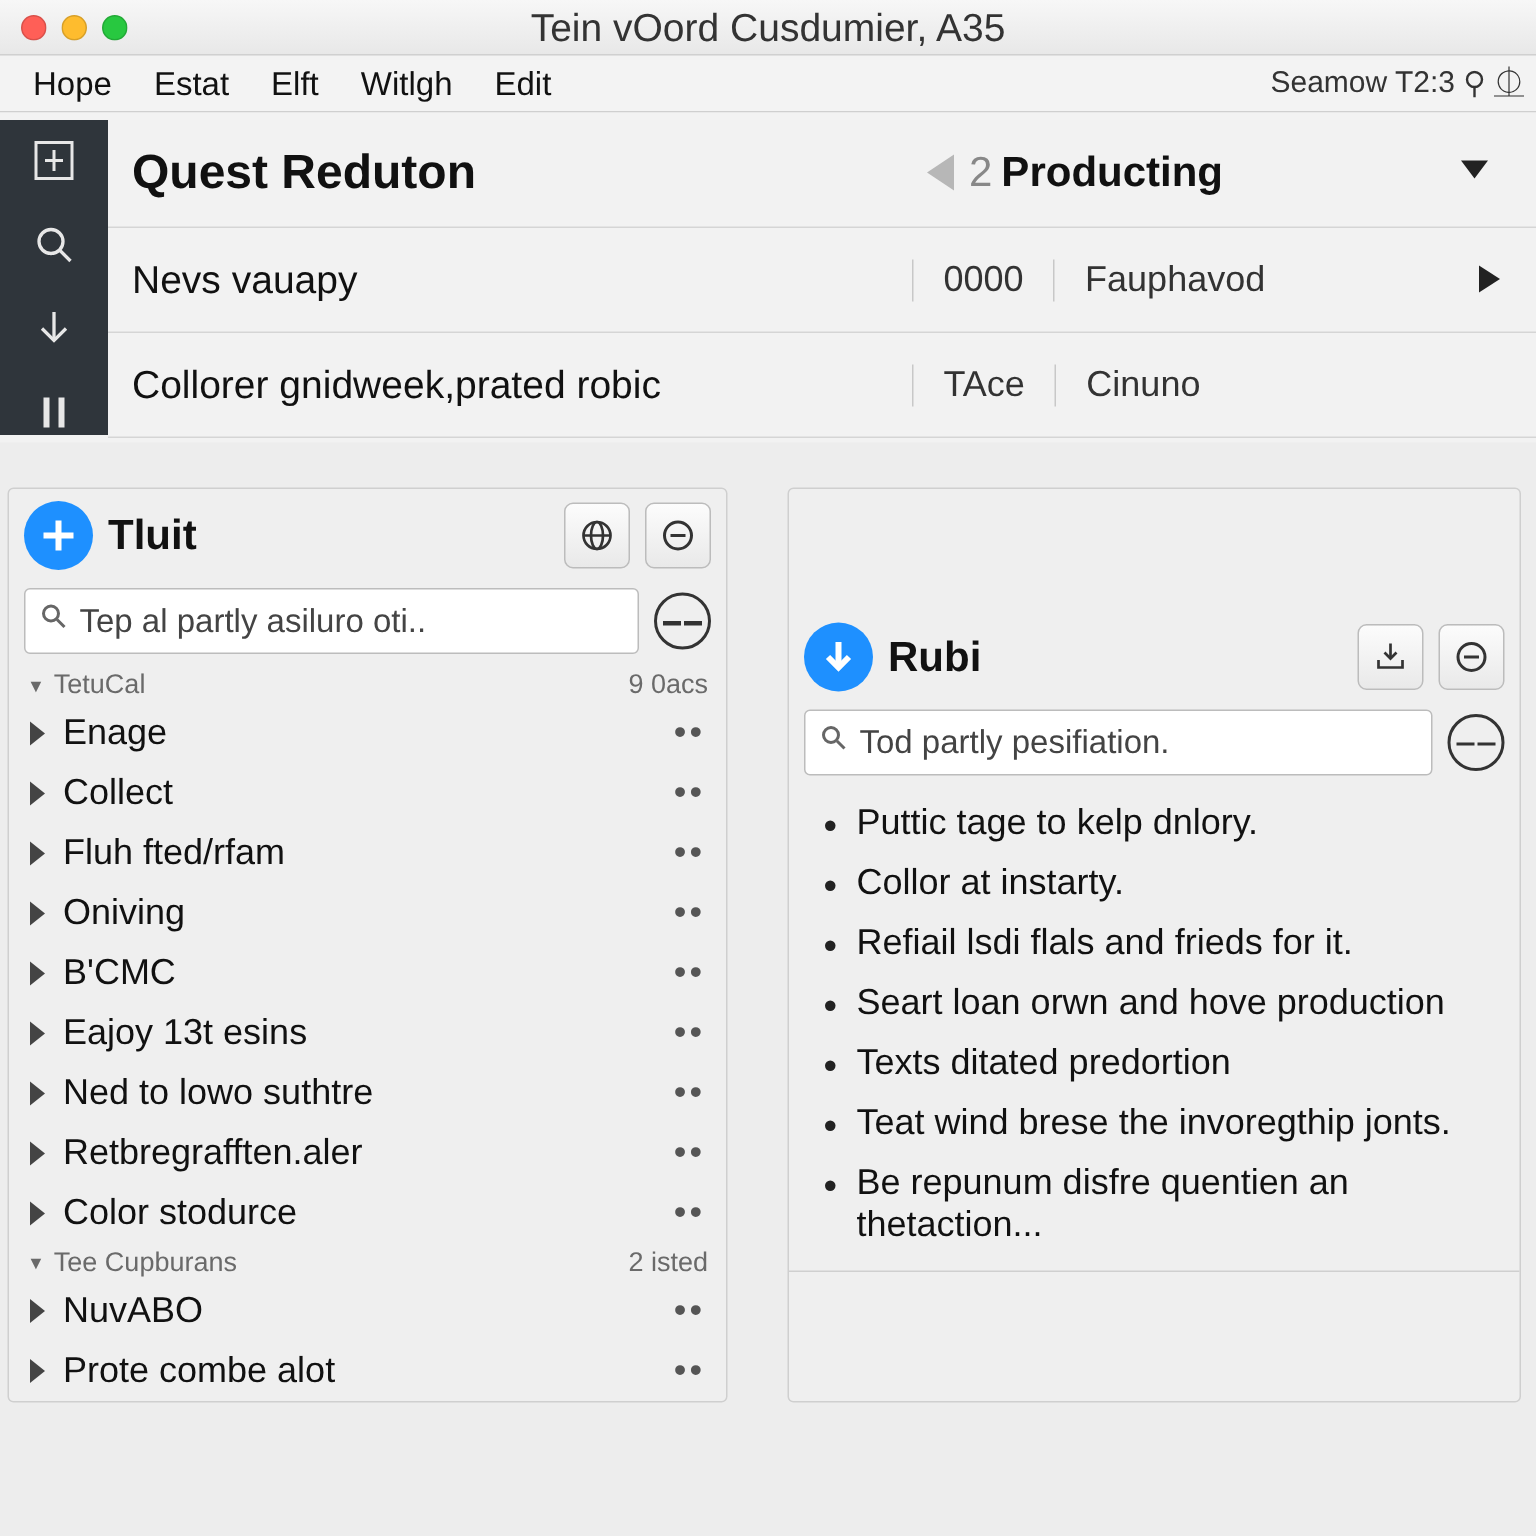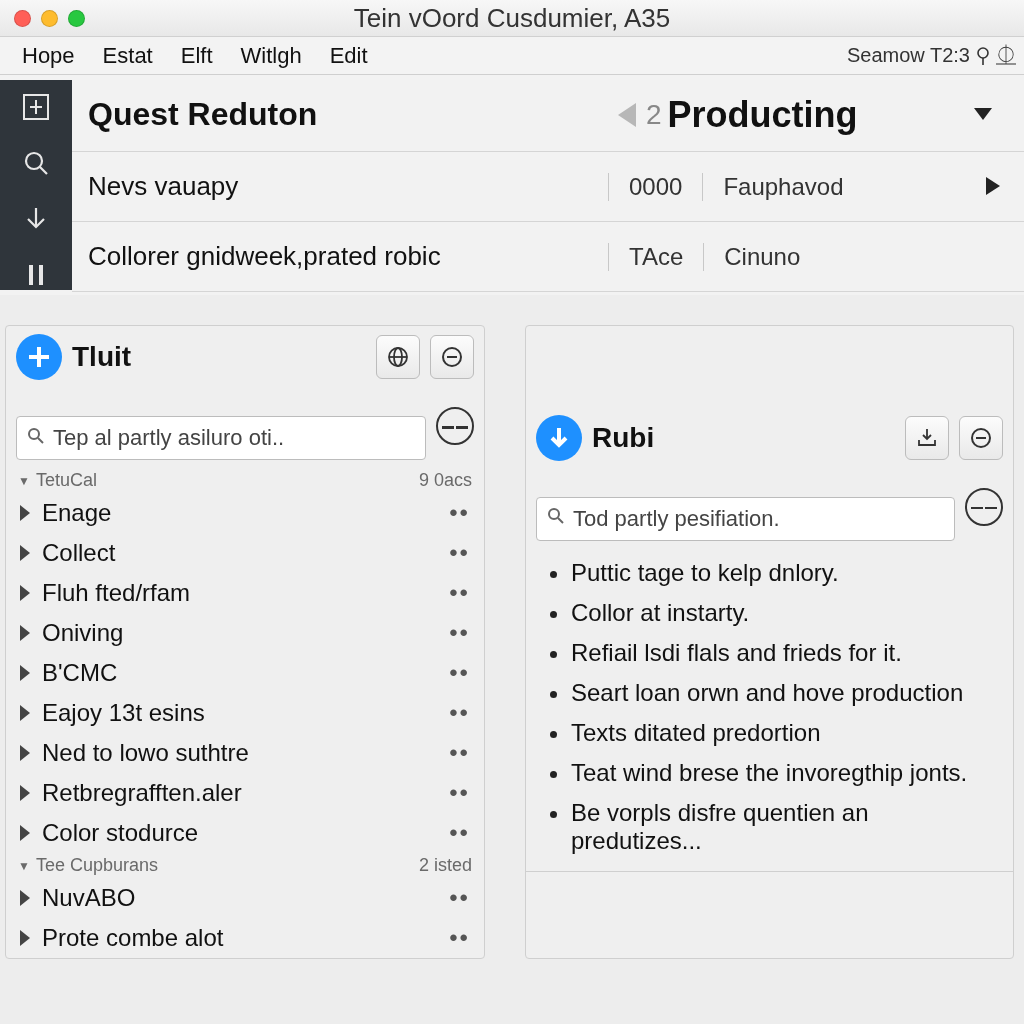--- a/index.html
+++ b/index.html
@@ -88,21 +88,21 @@
     border-bottom: 1px solid #d5d5d5;
     padding: 6px 16px;
   }
   .row.header { height: 74px; }
   .row .title { font-size: 32px; font-weight: 700; flex: 0 0 520px;}
   .row .tri {
     width:0;height:0;border-top:12px solid transparent;border-bottom:12px solid transparent;
     border-right:18px solid #b7b7b7; margin: 0 10px;
   }
   .row .count { font-size:28px; color:#888; margin-right:6px;}
-  .row .seltext { font-size:36px; font-weight:600;}
+  .row .seltext { font-size:28px; font-weight:600;}
   .row .chev { margin-left:auto; margin-right:16px; }
   .row .chev::before{
     content:""; display:inline-block; width:0;height:0;
     border-left:9px solid transparent;border-right:9px solid transparent;border-top:12px solid #222;
   }
 
   .row2 { height: 70px; font-size:26px;}
   .row2 .c1 { flex: 0 0 520px;}
   .row2 .cell { border-left:1px solid #c8c8c8; padding:0 20px; color:#333; font-size:24px;}
   .row2 .arrow-right { margin-left:auto; margin-right:8px;}
@@ -147,21 +147,21 @@
     background:linear-gradient(#fcfcfc,#e9e9e9);
     display:flex;align-items:center;justify-content:center;font-size:22px;color:#333;
   }
 
   .searchrow {
     display:flex; align-items:center; gap:10px; padding: 4px 10px 8px 10px;
   }
   .searchbox {
     flex:1; display:flex; align-items:center;
     background:#fff; border:1px solid #bcbcbc; border-radius:4px;
-    height:44px; padding:0 10px; font-size:22px; color:#444;margin-top:24px;
+    height:44px; padding:0 10px; font-size:22px; color:#444;
   }
   .searchbox .mag { margin-right:8px; color:#666; font-size:20px;}
   .circ-arrow {
     width:38px;height:38px;border:2.5px solid #333;border-radius:50%;
     position:relative;
   }
   .circ-arrow::before,.circ-arrow::after{
     content:"";position:absolute;background:#333;height:2.5px;top:17px;
   }
   .circ-arrow::before{left:4px;width:12px;}
@@ -433,19 +433,19 @@
       <div class="bi">
           <span class="dot"></span>
           <span>Texts ditated predortion</span>
         </div>
       <div class="bi">
           <span class="dot"></span>
           <span>Teat wind brese the invoregthip jonts.</span>
         </div>
       <div class="bi">
           <span class="dot"></span>
-          <span>Be vorpls disfre quentien an predutizes...</span>
+          <span>Be repunum disfre quentien an thetaction...</span>
         </div>
     </div>
     <div class="divider"></div>
   </div>
 
 </div>
 
 </body></html>

